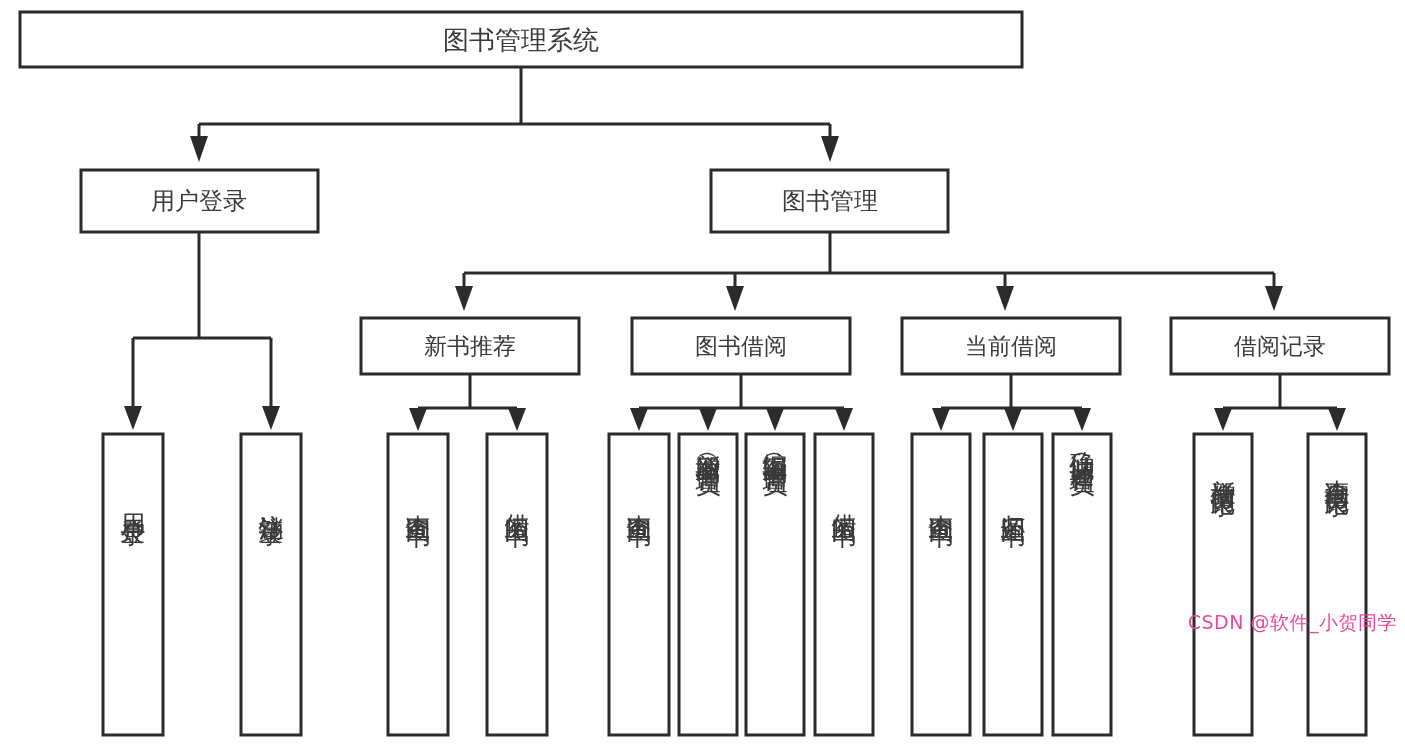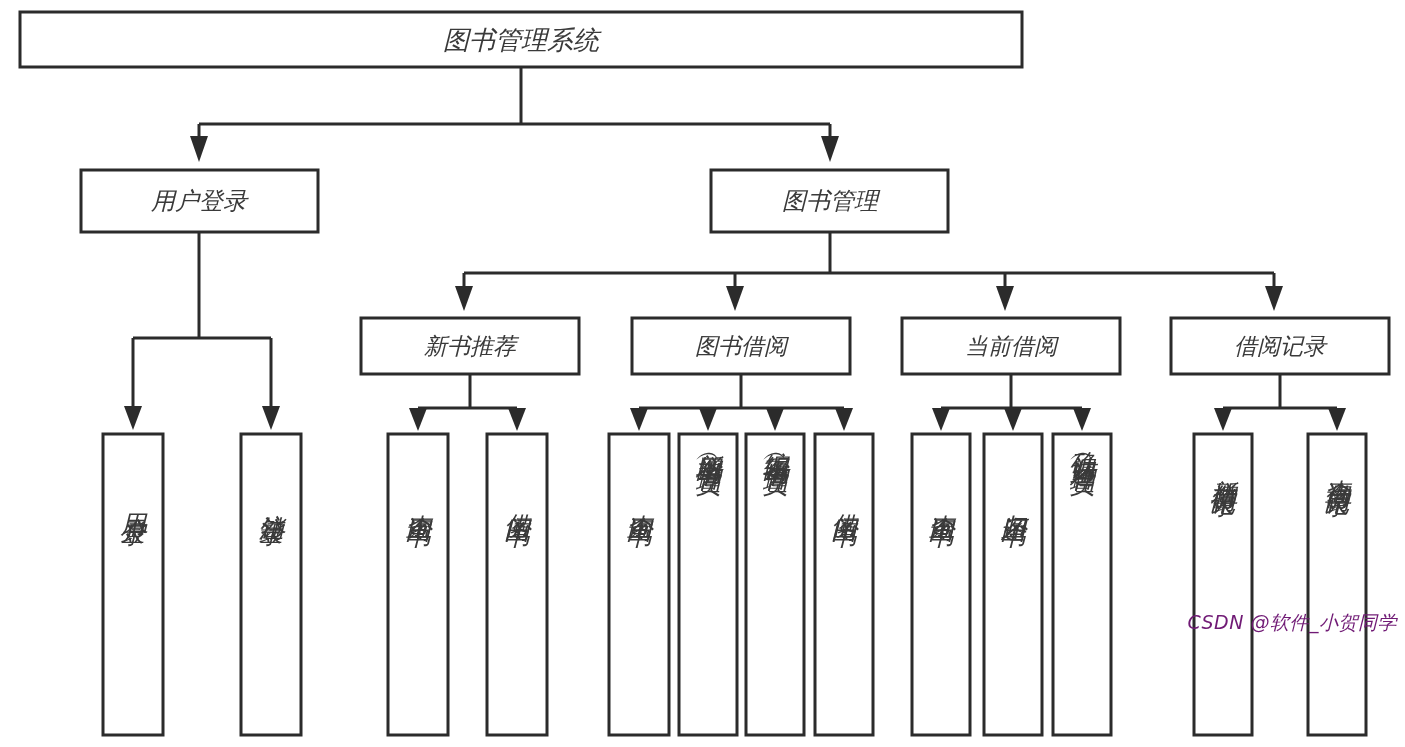--- a/index.html
+++ b/index.html
@@ -12,21 +12,20 @@
     width: 1405px;
     height: 747px;
     font-family: "DejaVu Sans", "Liberation Sans", sans-serif;
     overflow: hidden;
     position: relative;
   }
   #diagram-root {
     position: relative;
     width: 1405px;
     height: 642px;
-    font-style: italic;
   }
   svg.diagram-canvas {
     position: absolute;
     top: 0;
     left: 0;
     width: 1405px;
     height: 747px;
   }
   .node-box {
     fill: #ffffff;
@@ -66,21 +65,21 @@
     text-orientation: upright;
     text-anchor: middle;
     letter-spacing: 3px;
   }
   .watermark-text {
     position: absolute;
     right: 8px;
     bottom: 6px;
     font-family: "DejaVu Sans", "Liberation Sans", sans-serif;
     font-size: 19px;
-    color: #701a75;
+    color: #ec4899;
     white-space: nowrap;
     user-select: none;
     letter-spacing: 0.5px;
   }
 </style>
 </head>
 <body>
 
 <div id="diagram-root">
 

